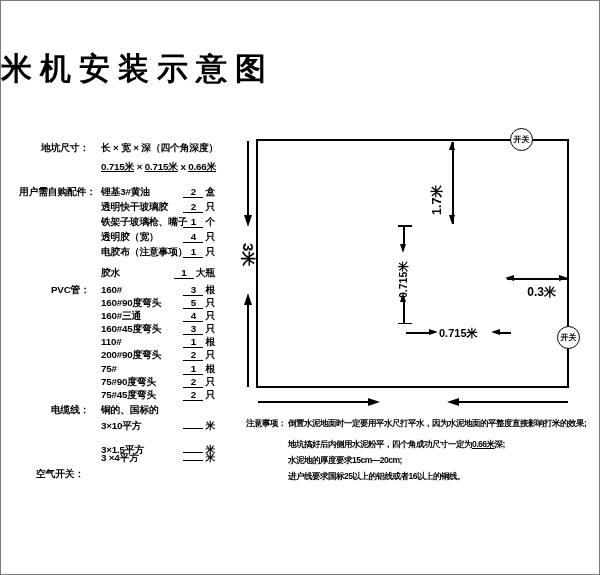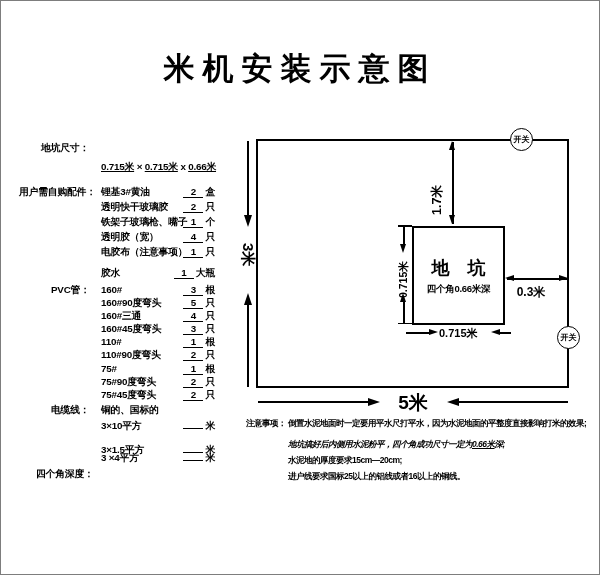--- a/index.html
+++ b/index.html
@@ -4,21 +4,21 @@
 <style>
   html,body { margin:0; padding:0; background:#fff; }
   .page {
     position:relative; width:600px; height:575px; background:#fff;
     border:1px solid #7d7d7d; box-sizing:border-box; overflow:hidden;
     font-family:"Liberation Sans","DejaVu Sans",sans-serif;
     font-weight:bold; color:#000;
   }
   .title {
     position:absolute; top:47px; left:0; width:100%;
-    text-align:center; font-size:31px; letter-spacing:8px; white-space:nowrap;
+    font-size:31px; letter-spacing:8px; white-space:nowrap;
   }
   
   .left { position:absolute; left:18px; top:141px; width:197px; }
   .row { position:absolute; left:0; width:197px; height:13px;
          font-size:9.8px; letter-spacing:-0.2px; white-space:nowrap; }
   .sec { position:absolute; top:0; }
   .lbl { position:absolute; left:82px; top:0; }
   .val { position:absolute; right:1px; top:0; }
   .num { display:inline-block; min-width:20px; text-align:center;
          border-bottom:1px solid #000; }
@@ -61,20 +61,21 @@
 <body>
 
 <div class="page">
 
   <div class="title">米机安装示意图</div>
 
   <div class="left">
 
     <div class="row" style="top:0">
       <span class="sec" style="left:22px">地坑尺寸：</span>
+      <span class="lbl">长 × 宽 × 深（四个角深度）</span>
     </div>
     <div class="row" style="top:19px">
       <span class="lbl">
         <span class="u">0.715米</span>
         <span>×</span>
         <span class="u">0.715米</span>
         <span>x</span>
         <span class="u">0.66米</span>
       </span>
     </div>
@@ -120,21 +121,21 @@
     </div>
     <div class="row" style="top:181px">
       <span class="lbl">160#45度弯头</span>
       <span class="val"><span class="num">3</span><span class="unit">只</span></span>
     </div>
     <div class="row" style="top:194px">
       <span class="lbl">110#</span>
       <span class="val"><span class="num">1</span><span class="unit">根</span></span>
     </div>
     <div class="row" style="top:207px">
-      <span class="lbl">110#90度弯头</span>
+      <span class="lbl">200#90度弯头</span>
       <span class="val"><span class="num">2</span><span class="unit">只</span></span>
     </div>
     <div class="row" style="top:221px">
       <span class="lbl">75#</span>
       <span class="val"><span class="num">1</span><span class="unit">根</span></span>
     </div>
     <div class="row" style="top:234px">
       <span class="lbl">75#90度弯头</span>
       <span class="val"><span class="num">2</span><span class="unit">只</span></span>
     </div>
@@ -154,77 +155,72 @@
     <div class="row" style="top:302px">
       <span class="lbl">3×1.5平方</span>
       <span class="val"><span class="num"></span><span class="unit">米</span></span>
     </div>
     <div class="row" style="top:310px">
       <span class="lbl">3 ×4平方</span>
       <span class="val"><span class="num"></span><span class="unit">米</span></span>
     </div>
 
     <div class="row" style="top:326px">
-      <span class="sec" style="left:17px">四个角深度：</span>
+      <span class="sec" style="left:17px">空气开关：</span>
     </div>
   </div>
 
   <div class="room"></div>
 
   <div class="switch" style="left:509px; top:127px;">
     <span>开关</span>
   </div>
   <div class="switch" style="left:556px; top:325px;">
     <span>开关</span>
   </div>
 
-  <div class="pit">
-    <div class="pit-title">地　坑</div>
-    <div class="pit-sub">四个角0.66米深</div>
-  </div>
 
   <div class="ln" style="left:451px; top:141px; width:1.5px; height:82px;"></div>
   <div class="ah ah-u" style="left:448px; top:140px;"></div>
   <div class="ah ah-d" style="left:448px; top:214px;"></div>
   <div class="vtext" style="left:430px; top:214px; font-size:12.5px;">1.7米</div>
 
   <div class="ln" style="left:397px; top:224px; width:14px; height:1.5px;"></div>
   <div class="ln" style="left:397px; top:321.5px; width:14px; height:1.5px;"></div>
   <div class="ln" style="left:402px; top:225px; width:1.5px; height:18px;"></div>
   <div class="ah ah-d" style="left:399px; top:243px;"></div>
   <div class="ah ah-u" style="left:399px; top:292px;"></div>
   <div class="ln" style="left:402px; top:300px; width:1.5px; height:22px;"></div>
   <div class="vtext" style="left:396px; top:297px; font-size:10.5px;">0.715米</div>
 
   <div class="ln" style="left:506px; top:277px; width:60px; height:1.5px;"></div>
   <div class="ah ah-l" style="left:504px; top:274px;"></div>
   <div class="ah ah-r" style="left:558px; top:274px;"></div>
-  <div class="dimtxt" style="left:505px; top:283px; width:50px; text-align:center; font-size:12px;">0.3米</div>
+  <div class="dimtxt" style="left:505px; top:283px; width:50px; text-align:right; font-size:12px;">0.3米</div>
 
   <div class="ln" style="left:405px; top:331px; width:25px; height:1.5px;"></div>
   <div class="ah ah-r" style="left:428px; top:328px;"></div>
   <div class="dimtxt" style="left:438px; top:325px; font-size:11px;">0.715米</div>
   <div class="ah ah-l" style="left:490px; top:328px;"></div>
   <div class="ln" style="left:499px; top:331px; width:11px; height:1.5px;"></div>
 
   <div class="ln" style="left:246px; top:140px; width:1.5px; height:76px;"></div>
   <div class="ah ah-dl" style="left:242.5px; top:214px;"></div>
   <div class="vtext-cw" style="left:255px; top:242px; font-size:15px;">3米</div>
   <div class="ah ah-ul" style="left:242.5px; top:292px;"></div>
   <div class="ln" style="left:246px; top:303px; width:1.5px; height:83px;"></div>
 
   <div class="ln" style="left:257px; top:400px; width:112px; height:1.5px;"></div>
   <div class="ah ah-rl" style="left:367px; top:397px;"></div>
-  <div class="dimtxt" style="left:383px; top:389px; width:58px; text-align:center; font-size:19px;">5米</div>
   <div class="ah ah-ll" style="left:446px; top:397px;"></div>
   <div class="ln" style="left:456px; top:400px; width:111px; height:1.5px;"></div>
 
   <div class="notes">
     <div class="nline" style="left:0; top:417px;">注意事项：</div>
     <div class="nline" style="left:42px; top:417px;text-align:center;">倒置水泥地面时一定要用平水尺打平水，因为水泥地面的平整度直接影响打米的效果;</div>
-    <div class="nline" style="left:42px; top:438px;font-style:italic;">
+    <div class="nline" style="left:42px; top:438px;">
       <span>地坑搞好后内侧用水泥粉平，四个角成功尺寸一定为</span><span class="u">0.66米</span><span>深;</span>
     </div>
     <div class="nline" style="left:42px; top:454px;">水泥地的厚度要求15cm—20cm;</div>
     <div class="nline" style="left:42px; top:470px;">进户线要求国标25以上的铝线或者16以上的铜线。</div>
   </div>
 
 </div>
 
 </body></html>

